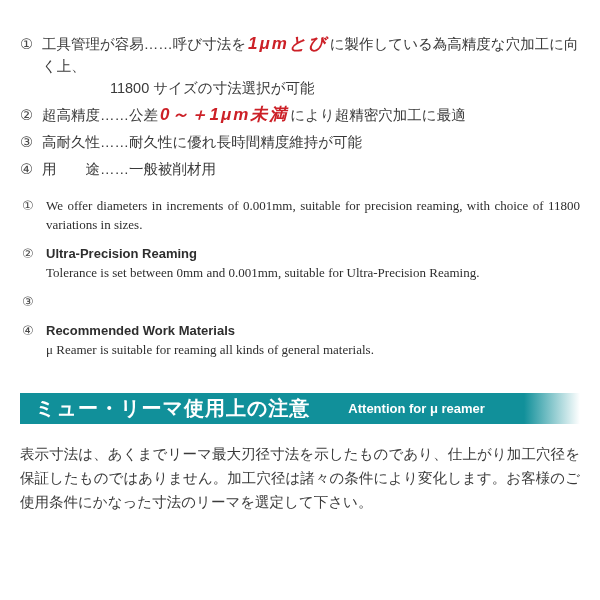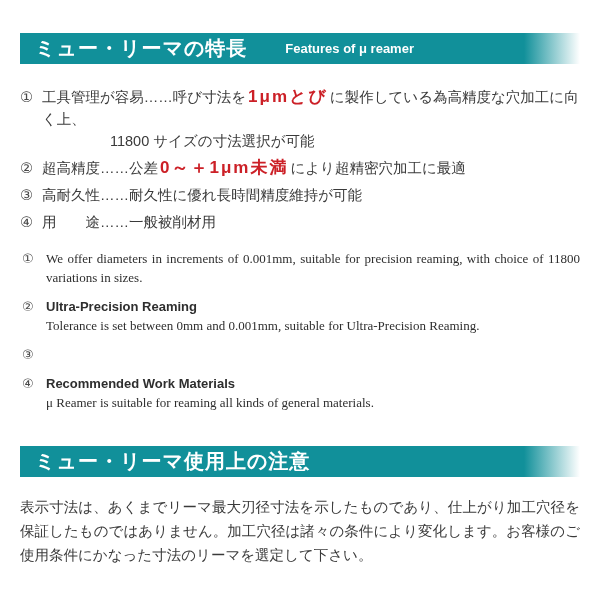--- a/index.html
+++ b/index.html
@@ -38,20 +38,21 @@
   .jp-list { font-size: 14.5px; line-height: 22px; color: #3a3a3a; }
   .jp-item { display: flex; margin-bottom: 5px; }
   .jp-item .num { width: 22px; flex: 0 0 22px; color: #4a4a4a; }
   .jp-item .body { flex: 1; }
   .hl {
     color: #cc2027;
     font-weight: bold;
     font-size: 17px;
     letter-spacing: 2px;
     padding: 0 2px;
+    font-style: italic;
   }
   .indent2 { padding-left: 68px; }
 
   
   .en-list { margin-top: 16px; font-size: 13px; line-height: 19px; color: #2e2e2e; }
   .en-item { display: flex; margin-bottom: 10px; }
   .en-item .num { width: 26px; flex: 0 0 26px; color: #4a4a4a; padding-left: 2px; }
   .en-item .body { flex: 1; }
   .en-item .title { font-weight: bold; }
   .en-item .desc { text-align: justify; font-family: Liberation Serif, serif; }
@@ -60,24 +61,20 @@
   .section2 .bar { margin-bottom: 18px; }
 
   .note { font-size: 14.5px; line-height: 24px; color: #3a3a3a; text-align: justify; }
 </style>
 </head>
 <body>
 
 <div class="page">
 
   <div class="section1">
-    <div class="bar">
-      <span class="jp-title">ミュー・リーマの特長</span>
-      <span class="en-title">Features of μ reamer</span>
-    </div>
 
     <div class="jp-list">
       <div class="jp-item">
         <span class="num">①</span>
         <span class="body">
           <span>工具管理が容易……呼び寸法を</span><span class="hl">1μmとび</span><span>に製作している為高精度な穴加工に向く上、</span>
           <span class="indent2" style="display:block;">11800 サイズの寸法選択が可能</span>
         </span>
       </div>
       <div class="jp-item">
@@ -121,19 +118,20 @@
           <span class="title" style="display:block;">Recommended Work Materials</span>
           <span class="desc" style="display:block;">μ Reamer is suitable for reaming all kinds of general materials.</span>
         </span>
       </div>
     </div>
   </div>
 
   <div class="section2">
     <div class="bar">
       <span class="jp-title">ミュー・リーマ使用上の注意</span>
+      <span class="en-title">Attention for μ reamer</span>
     </div>
 
     <p class="note">表示寸法は、あくまでリーマ最大刃径寸法を示したものであり、仕上がり加工穴径を保証したものではありません。加工穴径は諸々の条件により変化します。お客様のご使用条件にかなった寸法のリーマを選定して下さい。</p>
 
   </div>
 
 </div>
 
 </body></html>

